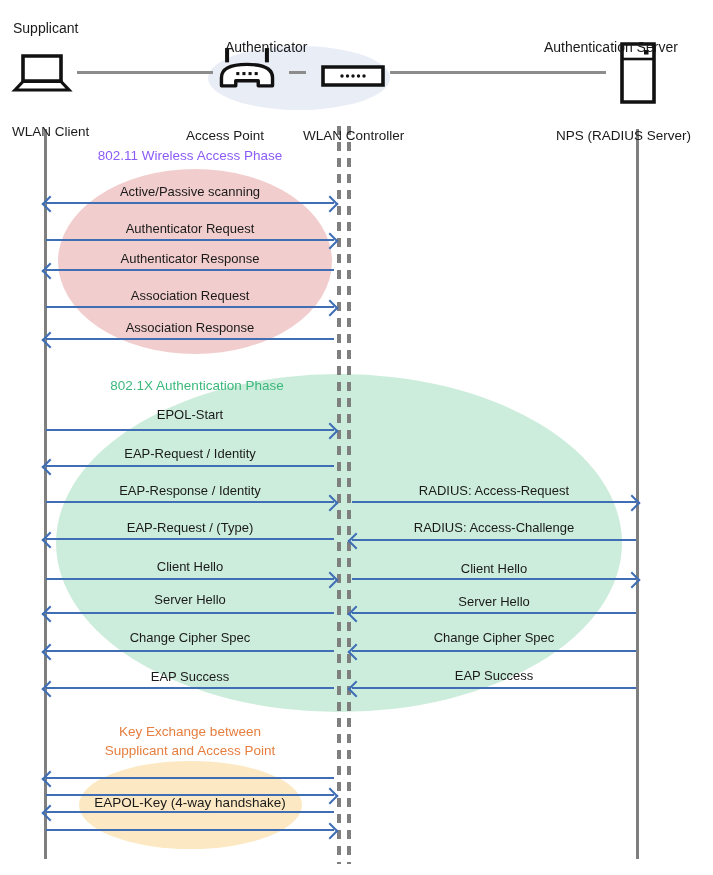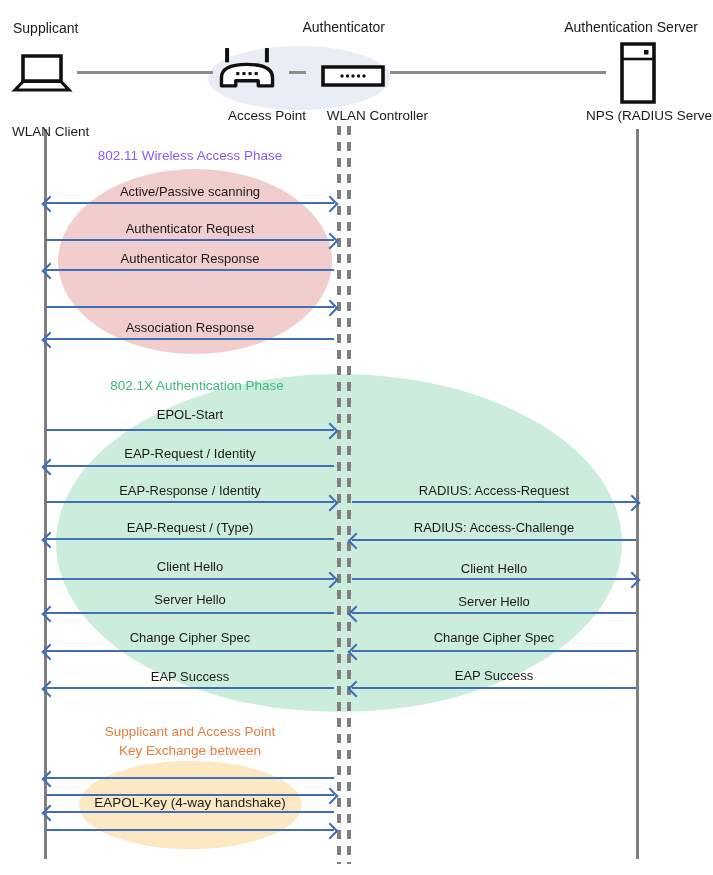--- a/index.html
+++ b/index.html
@@ -7,21 +7,21 @@
     --lifeline:#7F7F7F;
     --connector:#8C8C8C;
     --icon:#111111;
     --message-text:#1A1A1A;
   }
   html,body{margin:0;padding:0;background:#fff;}
   .canvas{
     position:relative;width:713px;height:875px;background:#ffffff;overflow:hidden;
     font-family:"Liberation Sans",sans-serif;color:var(--message-text);
   }
-  .ctr{text-align:right;}
+  .ctr{text-align:left;margin-top:20px;}
   .hdr{position:absolute;font-size:14px;color:#1A1A1A;z-index:3;white-space:nowrap;}
   .dev{position:absolute;font-size:13.5px;color:#1A1A1A;z-index:3;white-space:nowrap;}
   .ellipse{position:absolute;border-radius:50%;z-index:0;}
   .el-auth{background:#E9EDF6;}
   .el-p1{background:#F2CDCD;}
   .el-p2{background:#CDEDDC;}
   .el-p3{background:#FCE9C3;}
   .lifeline{position:absolute;width:3px;background:var(--lifeline);z-index:1;}
   .lifeline-dashed{
     position:absolute;width:4px;z-index:1;
@@ -105,33 +105,34 @@
   <div class="ellipse el-p3" style="left: 79px; top: 761px; width: 223px; height: 88px; background: rgb(252, 233, 195);"></div>
 
   <div class="lifeline" style="left:44px;top:129px;height:730px"></div>
   <div class="lifeline-dashed" style="left:337px;top:126px;height:738px"></div>
   <div class="lifeline-dashed" style="left:347px;top:126px;height:738px"></div>
   <div class="lifeline" style="left:636px;top:129px;height:730px"></div>
 
   <div class="ptitle p1t" style="left: 40px; top: 147px; width: 300px; color: #8b5cf6;">802.11 Wireless Access Phase</div>
   <div class="ptitle p2t" style="left: 47px; top: 377px; width: 300px; color: rgb(61, 184, 124);">802.1X Authentication Phase</div>
   <div class="ptitle p3t" style="left: 40px; top: 722px; width: 300px; line-height: 19px; color: rgb(230, 126, 63);">
+    <div>Key Exchange between</div>
     <div>Supplicant and Access Point</div>
-    <div>Key Exchange between</div>
   </div>
 
   <div class="msg-label" style="left:45px;top:184px;width:290px">Active/Passive scanning</div>
   <div class="arrow hl hr" style="left:46px;top:202px;width:288px"></div>
 
   <div class="msg-label" style="left:45px;top:221px;width:290px">Authenticator Request</div>
   <div class="arrow hr" style="left:46px;top:239px;width:288px"></div>
 
   <div class="msg-label" style="left:45px;top:251px;width:290px">Authenticator Response</div>
   <div class="arrow hl" style="left:46px;top:269px;width:288px"></div>
 
+  <div class="msg-label" style="left:45px;top:288px;width:290px">Association Request</div>
   <div class="arrow hr" style="left:46px;top:306px;width:288px"></div>
 
   <div class="msg-label" style="left:45px;top:320px;width:290px">Association Response</div>
   <div class="arrow hl" style="left:46px;top:338px;width:288px"></div>
 
   <div class="msg-label" style="left:45px;top:407px;width:290px">EPOL-Start</div>
   <div class="arrow hr" style="left:46px;top:429px;width:288px"></div>
 
   <div class="msg-label" style="left:45px;top:446px;width:290px">EAP-Request / Identity</div>
   <div class="arrow hl" style="left:46px;top:465px;width:288px"></div>

